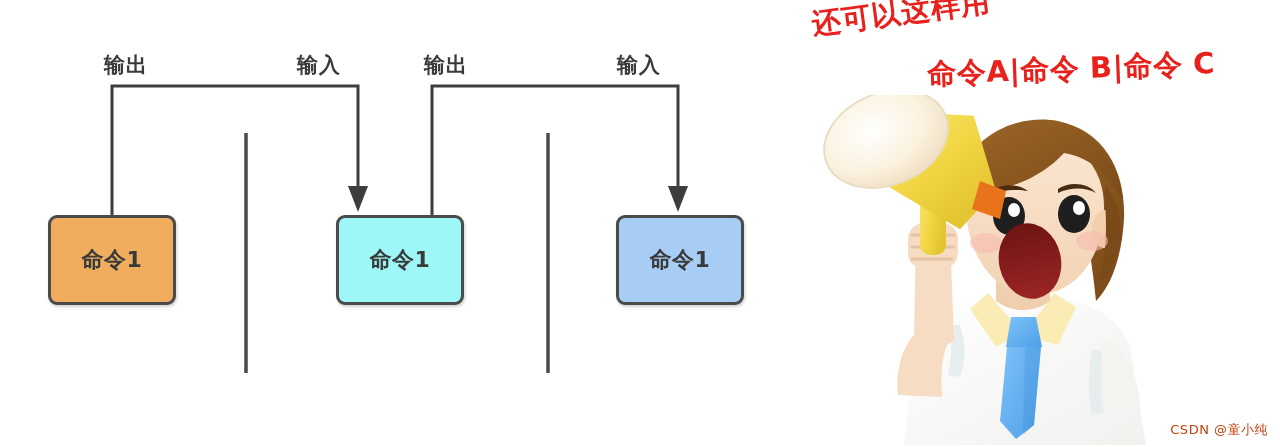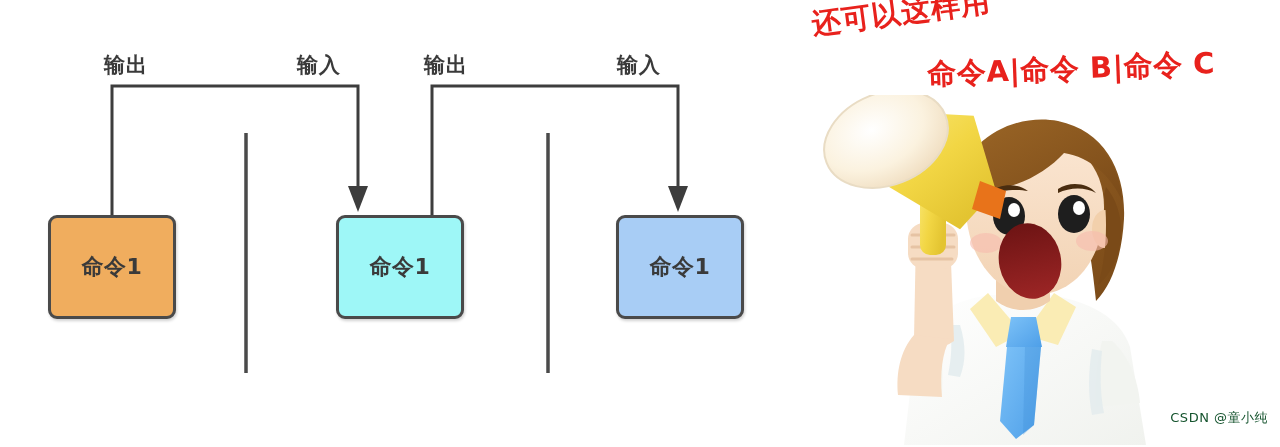--- a/index.html
+++ b/index.html
@@ -38,21 +38,21 @@
     color: #3a3a3a;
     letter-spacing: 1px;
     white-space: nowrap;
     line-height: 1;
     text-align: center;
   }
 
   .cmd-box {
     position: absolute;
     width: 128px;
-    height: 104px;
+    height: 90px;
     border: 3px solid #4a4a4a;
     border-radius: 9px;
     box-sizing: border-box;
     display: flex;
     align-items: center;
     justify-content: center;
     font-family: "DejaVu Sans", "Liberation Sans", sans-serif;
     font-size: 22px;
     font-weight: bold;
     color: #3a3a3a;
@@ -98,24 +98,24 @@
     position: absolute;
     left: 20px;
     top: 95px;
     width: 360px;
     height: 350px;
   }
 
   .watermark {
     position: absolute;
     right: 12px;
-    bottom: 20px;
+    bottom: 8px;
     font-family: "DejaVu Sans", "Liberation Sans", sans-serif;
     font-size: 13px;
-    color: #14532d;
+    color: #c2410c;
     white-space: nowrap;
     letter-spacing: 0.5px;
     text-align: right;
   }
 </style>
 </head>
 <body>
 
 <div id="canvas">
 

